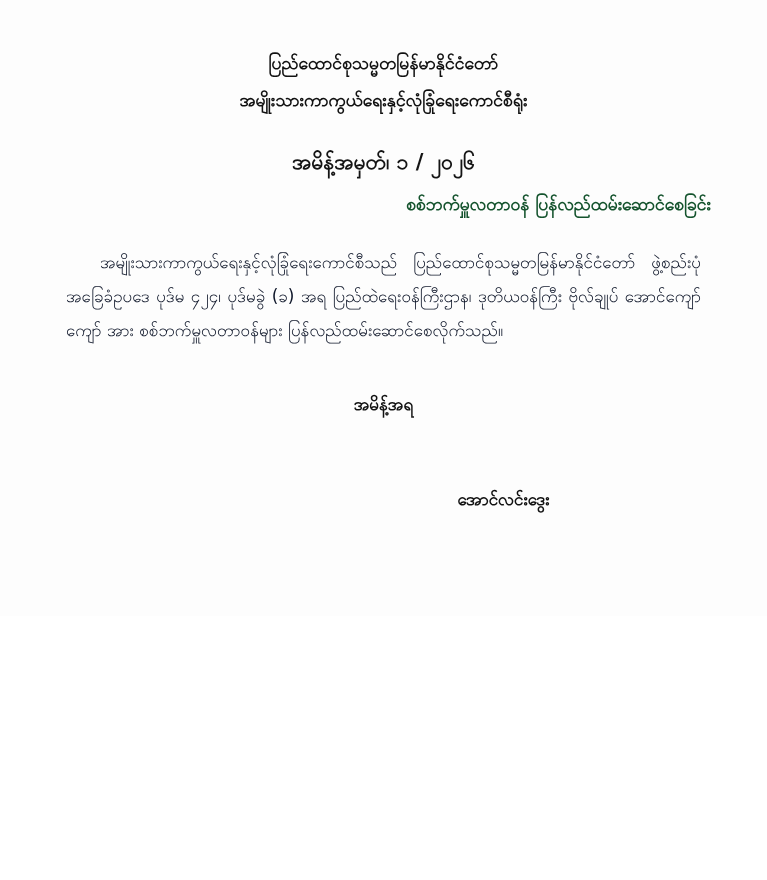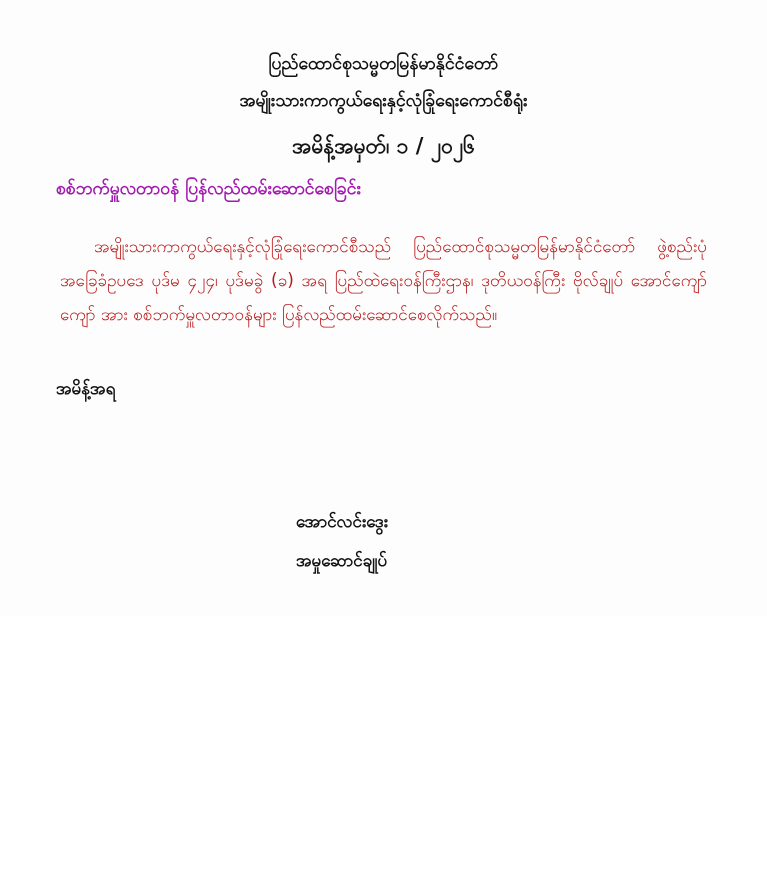--- a/index.html
+++ b/index.html
@@ -28,64 +28,66 @@
   .hdr-line {
     font-size: 17.5px;
     line-height: 1.55;
     letter-spacing: 0.1px;
     font-weight: 700;
     text-align: center;
     margin: 0 0 10px 0;
     color: #111111;
   }
   .hdr-line.l1 { margin-top: 10px; }
-  .hdr-line.l2 { margin-bottom: 16px; }
+  .hdr-line.l2 { margin-bottom: 32px; }
   .meta-line {
     font-size: 21px;
     line-height: 1.55;
     text-align: center;
     margin: 0 0 12px 0;
     font-weight: 600;
     color: #141414;
   }
   .meta-line.spaced {
     letter-spacing: 0.6px;
   }
   .title-line {
     font-size: 17.5px;
     font-weight: 700;
-    text-align: left;
+    text-align: right;
     margin: 14px 0 26px 0;
-    color: #a21caf;
+    color: #14532d;
   }
   .body-block {
     margin: 0 0 0 0;
     padding: 0 4px;
   }
   .body-para {
     font-size: 17px;
     line-height: 2.0;
     text-align: justify;
     text-justify: inter-word;
-    margin: 0;
-    color: #b91c1c;
+    margin: 6px;
+    color: #0f172a;
     font-weight: 500;
   }
   .body-para .indent {
     display: inline-block;
     width: 34px;
   }
   .order-line {
+    text-align: center;
     font-size: 17px;
     font-weight: 600;
     margin: 46px 0 0 0;
     color: #121212;
   }
   .sign-block {
-    margin-top: 108px;
+    margin-top: 70px;
+    text-align: center;
     padding-left: 240px;
   }
   .sign-name {
     font-size: 17px;
     font-weight: 600;
     margin: 0 0 14px 0;
     color: #121212;
   }
   .sign-title {
     font-size: 17px;
@@ -108,17 +110,16 @@
     <p class="title-line">စစ်ဘက်မှူလတာဝန် ပြန်လည်ထမ်းဆောင်စေခြင်း</p>
 
     <div class="body-block">
       <p class="body-para"><span class="indent"></span><span>အမျိုးသားကာကွယ်ရေးနှင့်လုံခြုံရေးကောင်စီသည်  ပြည်ထောင်စုသမ္မတမြန်မာနိုင်ငံတော် ဖွဲ့စည်းပုံအခြေခံဥပဒေ ပုဒ်မ ၄၂၄၊ ပုဒ်မခွဲ (ခ) အရ ပြည်ထဲရေးဝန်ကြီးဌာန၊ ဒုတိယဝန်ကြီး ဗိုလ်ချုပ် အောင်ကျော်ကျော် အား စစ်ဘက်မှူလတာဝန်များ ပြန်လည်ထမ်းဆောင်စေလိုက်သည်။</span></p>
     </div>
 
     <p class="order-line">အမိန့်အရ</p>
 
     <div class="sign-block">
       <p class="sign-name">အောင်လင်းဒွေး</p>
-      <p class="sign-title">အမှုဆောင်ချုပ်</p>
     </div>
 
   </div>
 </div>
 
 </body></html>

